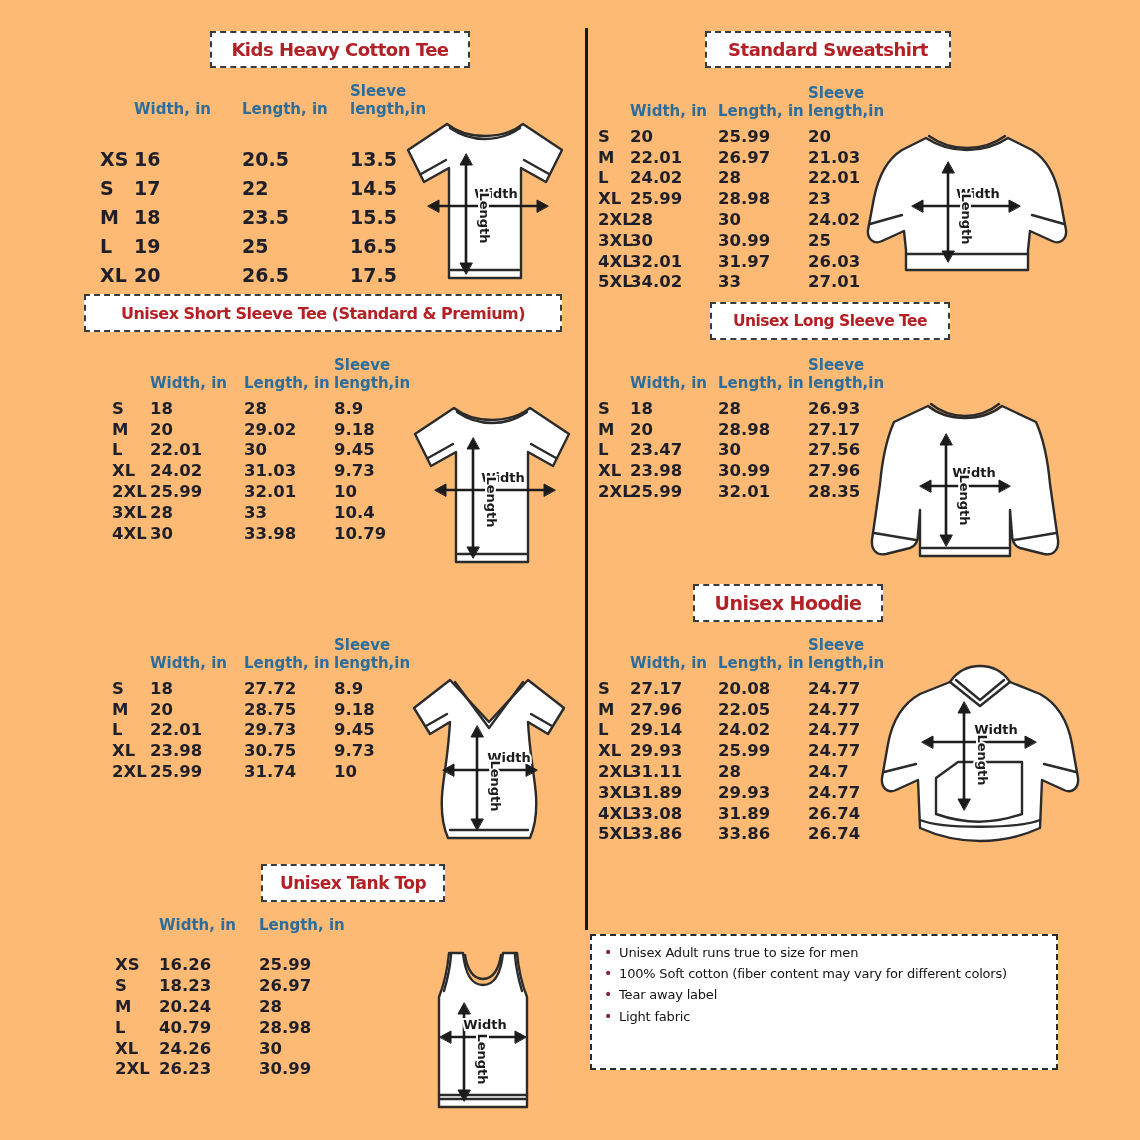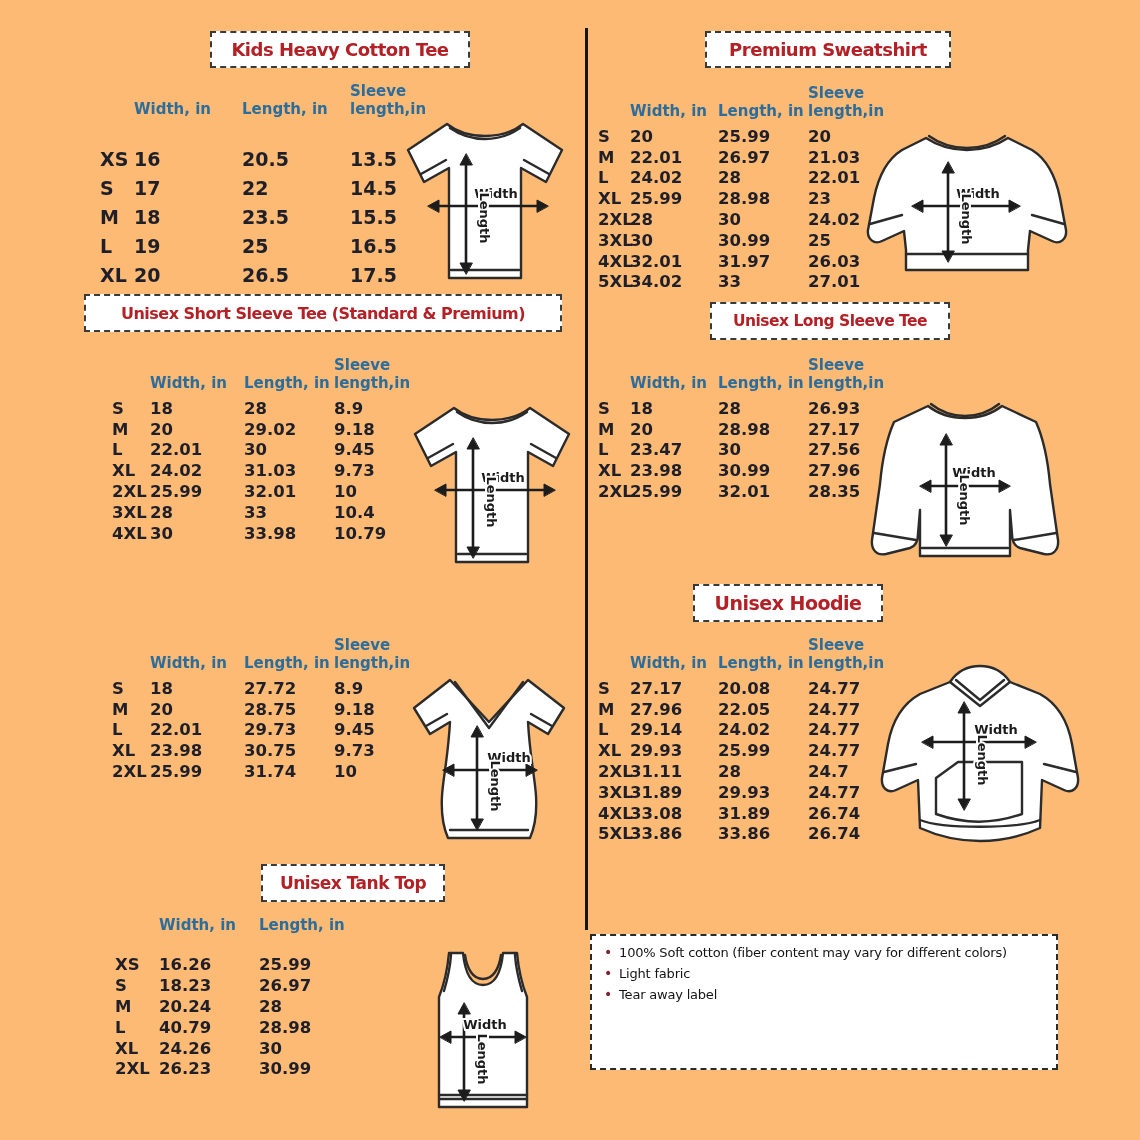--- a/index.html
+++ b/index.html
@@ -114,21 +114,21 @@
     <g class="arrow">
       <line x1="76" y1="53" x2="76" y2="155"></line>
       <path class="head" d="M76,44 L70,55 L82,55 Z"></path>
       <path class="head" d="M76,164 L70,153 L82,153 Z"></path>
     </g>
     <text class="alabel" x="106" y="88">Width</text>
     <text class="alabel" x="90" y="108" transform="rotate(90 90 108)">Length</text>
   </svg>
 
   <div class="title-box" style="left:705px;top:31px;width:242px;height:33px;font-size:18px;">
-    <span>Premium Sweatshirt</span>
+    <span>Standard Sweatshirt</span>
   </div>
 
   <div class="tbl" style="left:598px;top:84px;">
     <div class="trow hdr g-right" style="margin-bottom:6px;">
       <div class="hc"></div>
       <div class="hc">Width, in</div>
       <div class="hc">Length, in</div>
       <div class="hc pre">Sleeve
 length,in</div>
     </div>
@@ -557,23 +557,26 @@
       <line x1="46" y1="67" x2="46" y2="147"></line>
       <path class="head" d="M46,58 L40,69 L52,69 Z"></path>
       <path class="head" d="M46,156 L40,145 L52,145 Z"></path>
     </g>
     <text class="alabel" x="67" y="84">Width</text>
     <text class="alabel" x="60" y="114" transform="rotate(90 60 114)">Length</text>
   </svg>
 
   <div class="notes-box">
       <div class="note">
+      <span class="nb">•</span><span>Unisex Adult runs true to size for men</span>
+    </div>
+      <div class="note">
       <span class="nb">•</span><span>100% Soft cotton (fiber content may vary for different colors)</span>
+    </div>
+      <div class="note">
+      <span class="nb">•</span><span>Tear away label</span>
     </div>
       <div class="note">
       <span class="nb">•</span><span>Light fabric</span>
     </div>
-      <div class="note">
-      <span class="nb">•</span><span>Tear away label</span>
-    </div>
   </div>
 
 </div>
 
 </body></html>

